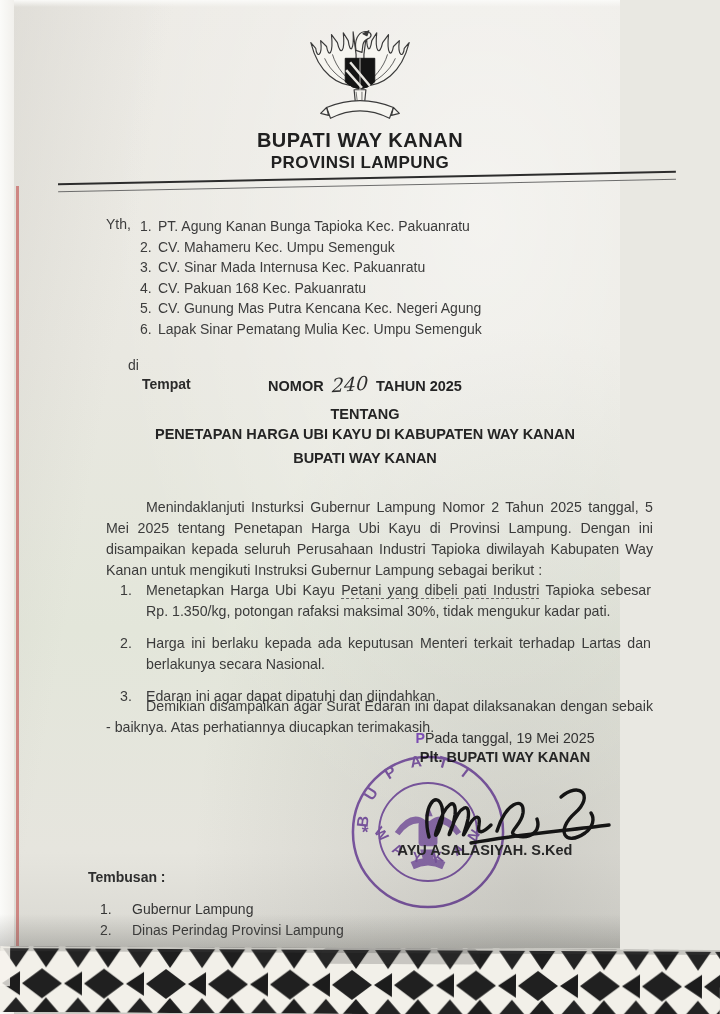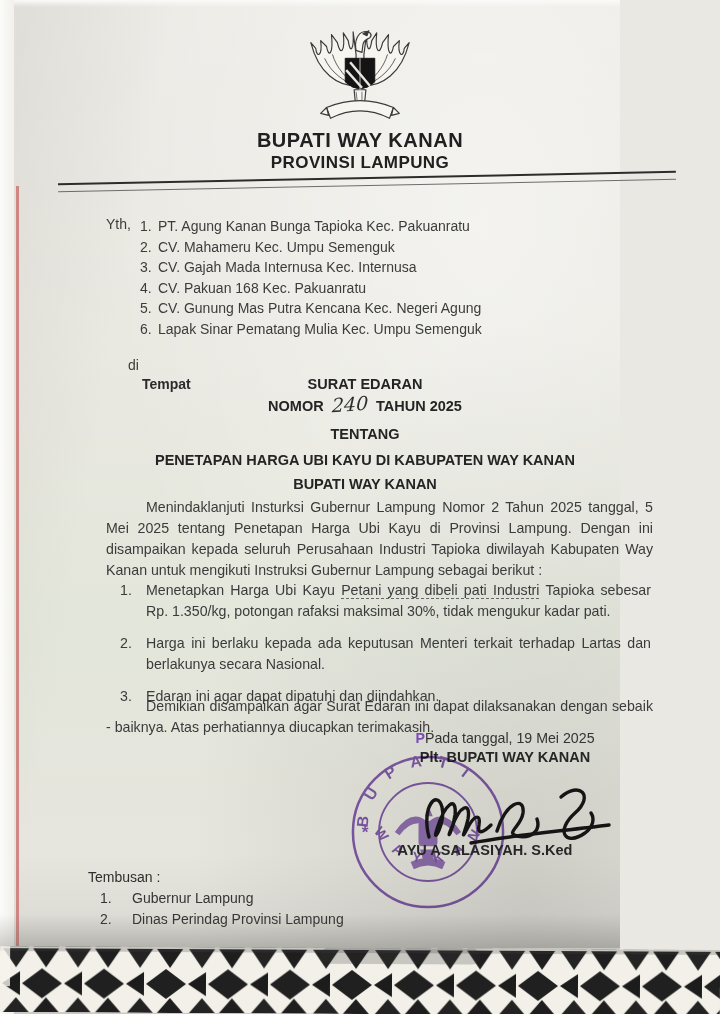--- a/index.html
+++ b/index.html
@@ -32,21 +32,21 @@
   .yth{width:34px;flex:none;}
   .r-list{margin:0;padding:0;list-style:none;}
   .r-item{display:flex;line-height:20.6px;}
   .r-num{width:18px;flex:none;}
   .di{margin:16px 0 0 22px;line-height:18px;}
   .tempat{margin:2px 0 0 36px;font-weight:bold;color:#2b2b2b;}
 
   
   .subject{position:absolute;left:60px;top:375px;width:610px;text-align:center;color:#242424;}
   .subject div{font-weight:bold;font-size:14.5px;line-height:19px;}
-  .s1{margin-bottom:1px;} .s2{margin-bottom:9px;} .s3{margin-bottom:7px;} .s4{margin-bottom:5px;}
+  .s1{margin-bottom:1px;} .s2{margin-bottom:9px;} .s3{margin-bottom:1px;} .s4{margin-bottom:5px;}
   .hand{font-family:"DejaVu Serif",serif;font-style:italic;font-weight:normal;
       font-size:19px;display:inline-block;transform:rotate(-4deg) skewX(-6deg);
       margin:0 4px;color:#2d2d2d;}
 
   
   .para{position:absolute;left:106px;width:547px;font-size:14.2px;line-height:21px;
       text-align:justify;color:#3b3b3b;}
   .p-open{top:497px;text-indent:40px;}
   .points{position:absolute;left:120px;top:580px;width:531px;font-size:14.2px;color:#3b3b3b;}
   .point{display:flex;margin-bottom:11px;}
@@ -62,21 +62,21 @@
   .stray-p{color:#7b4cb3;font-weight:bold;}
   .sig-pos{font-size:14.5px;font-weight:bold;color:#262626;line-height:19px;}
   .stamp{position:absolute;left:-6px;top:24px;width:158px;height:158px;
       mix-blend-mode:multiply;opacity:.88;}
   .scrawl{position:absolute;left:58px;top:44px;width:212px;height:96px;}
   .sig-name{position:absolute;left:-25px;top:113px;width:310px;text-align:center;
       font-size:14.5px;font-weight:bold;color:#262626;}
 
   
   .tembusan{position:absolute;left:88px;top:869px;font-size:14px;color:#353535;}
-  .t-label{font-weight:normal;color:#2e2e2e;margin-bottom:3px;}
+  .t-label{font-weight:bold;color:#2e2e2e;margin-bottom:14px;}
   .t-list{margin:0;padding:0;list-style:none;}
   .t-item{display:flex;line-height:20.5px;}
   .t-num{width:32px;flex:none;padding-left:12px;}
 
   
   .pattern{position:absolute;left:0;bottom:0;width:720px;height:66px;transform:rotate(.3deg);}
 </style>
 </head>
 <body>
 
@@ -122,42 +122,41 @@
           <li class="r-item">
           <span class="r-num">1.</span>
           <span class="r-text">PT. Agung Kanan Bunga Tapioka Kec. Pakuanratu</span>
         </li>
           <li class="r-item">
           <span class="r-num">2.</span>
           <span class="r-text">CV. Mahameru Kec. Umpu Semenguk</span>
         </li>
           <li class="r-item">
           <span class="r-num">3.</span>
-          <span class="r-text">CV. Gajah Mada Internusa Kec. Internusa</span>
+          <span class="r-text">CV. Sinar Mada Internusa Kec. Pakuanratu</span>
         </li>
           <li class="r-item">
           <span class="r-num">4.</span>
           <span class="r-text">CV. Pakuan 168 Kec. Pakuanratu</span>
         </li>
           <li class="r-item">
           <span class="r-num">5.</span>
           <span class="r-text">CV. Gunung Mas Putra Kencana Kec. Negeri Agung</span>
         </li>
           <li class="r-item">
           <span class="r-num">6.</span>
           <span class="r-text">Lapak Sinar Pematang Mulia Kec. Umpu Semenguk</span>
         </li>
         </ol>
     </div>
     <div class="di">di</div>
     <div class="tempat">Tempat</div>
   </div>
 
   <div class="subject">
-    <div class="s1">SURAT EDARAN</div>
     <div class="s2">
       <span>NOMOR</span>
       <span class="hand">240</span>
       <span>TAHUN 2025</span>
     </div>
     <div class="s3">TENTANG</div>
     <div class="s4">PENETAPAN HARGA UBI KAYU DI KABUPATEN WAY KANAN</div>
     <div class="s5">BUPATI WAY KANAN</div>
   </div>
 

